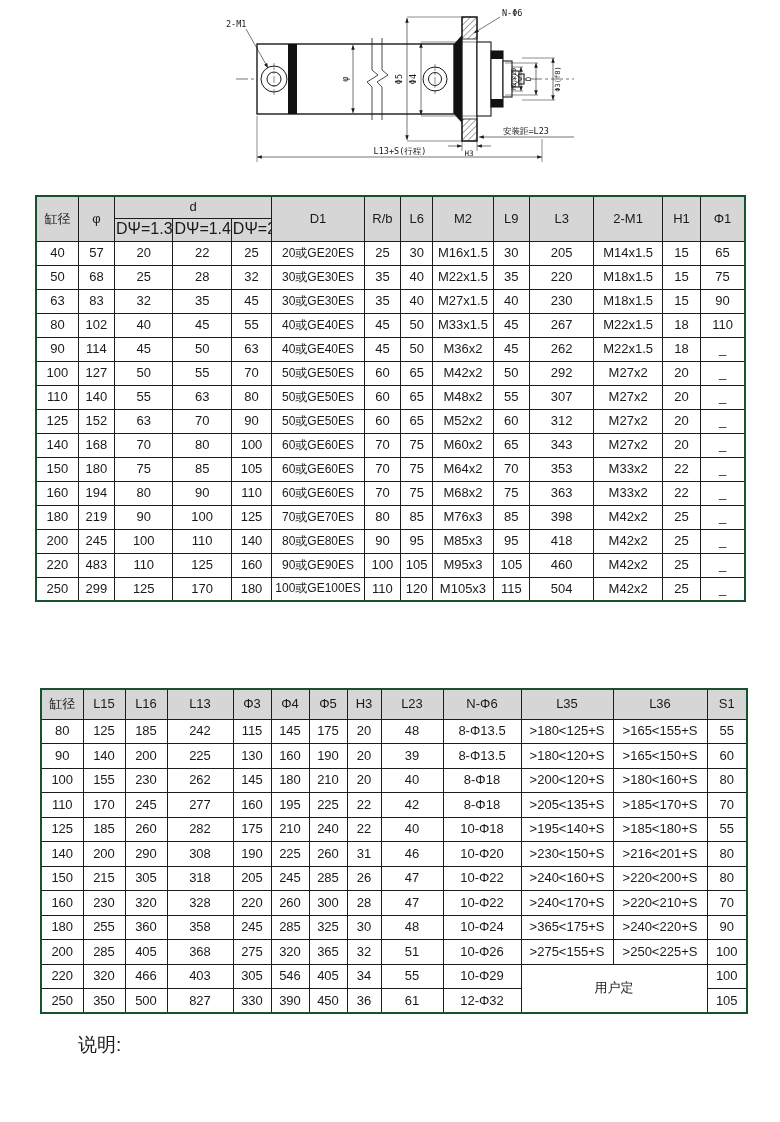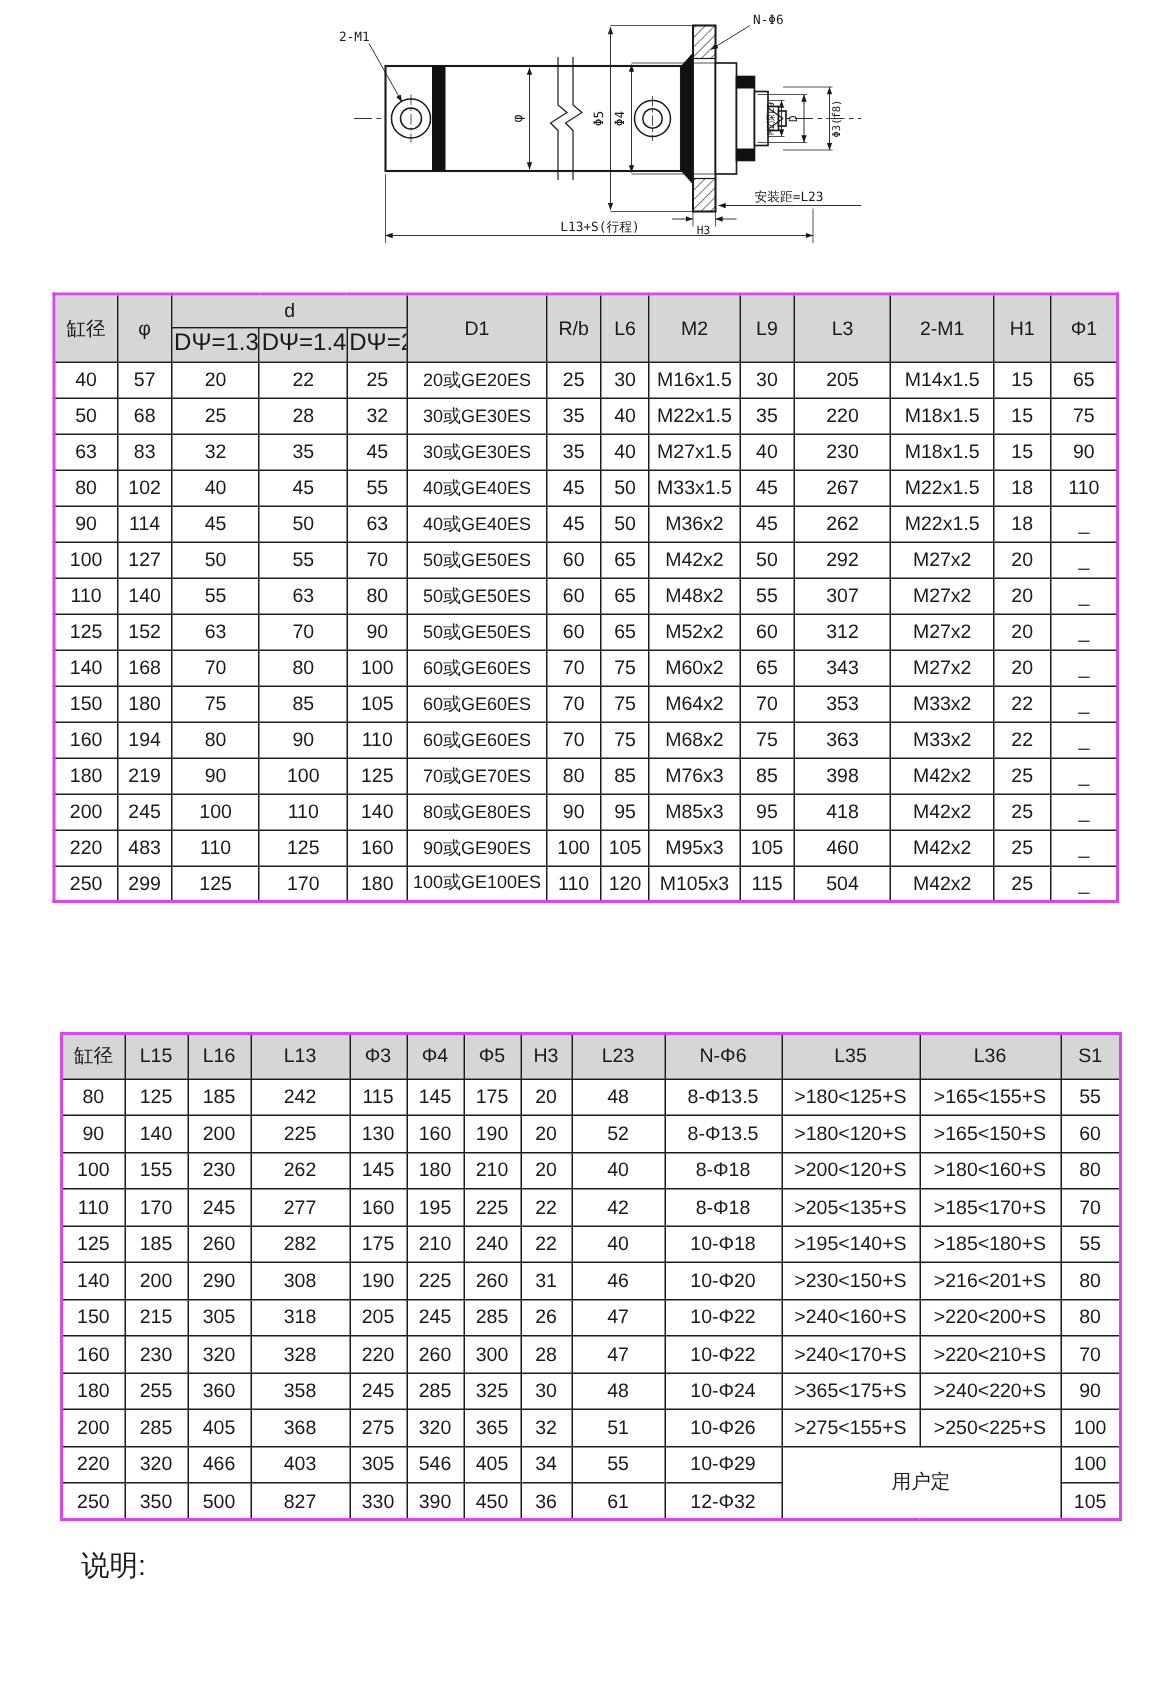--- a/index.html
+++ b/index.html
@@ -10,38 +10,38 @@
   }
   
   .drawing{position:absolute;left:222px;top:4px;width:366px;height:172px;}
   .drawing svg{display:block;}
   .drawing text{font-family:"DejaVu Sans Mono","Liberation Mono",monospace;fill:#1a1a1a;}
 
   
   .tbl-wrap{position:absolute;}
   #t1wrap{left:35px;top:195px;}
   #t2wrap{left:40px;top:688px;}
-  table{border-collapse:collapse;table-layout:fixed;border:2px solid #d946ef;background:#fff;}
+  table{border-collapse:collapse;table-layout:fixed;border:2px solid #14532d;background:#fff;}
   #t1{width:711px;}
   #t2{width:706px;}
   th,td{border:1px solid #1c1c1c;text-align:center;vertical-align:middle;
         padding:0 1px;font-size:13px;line-height:1.05;overflow:hidden;white-space:nowrap;}
   thead th{background:#d6d6d6;font-weight:normal;font-size:13px;}
   thead th.sub{font-size:16px;}
   #t1 tbody tr{height:24px;}
   #t1 thead tr.r1{height:22px;}
   #t1 thead tr.r2{height:23px;}
   #t2 thead tr{height:30px;}
   #t2 tbody tr{height:24.5px;}
   td.cn{font-size:12px;}
   td.merged{font-size:13px;}
 
   
   .notes{position:absolute;left:54px;top:1031px;font-size:19px;line-height:27px;color:#1a1a1a;}
-  .notes div{white-space:nowrap;}
+  .notes div{white-space:nowrap;margin-left:24px;}
 </style>
 </head>
 <body>
 
 <div class="drawing">
 <svg viewBox="0 0 366 172" width="366" height="172" xmlns="http://www.w3.org/2000/svg">
   <defs>
     <marker id="ae" markerWidth="9" markerHeight="8" refX="8" refY="3" orient="auto">
       <path d="M0,0 L8,3 L0,6 z" fill="#1a1a1a"></path>
     </marker>
@@ -475,21 +475,21 @@
         </tr>
         <tr>
           <td>90</td>
           <td>140</td>
           <td>200</td>
           <td>225</td>
           <td>130</td>
           <td>160</td>
           <td>190</td>
           <td>20</td>
-          <td>52</td>
+          <td>39</td>
           <td>8-Φ13.5</td>
           <td>&gt;180&lt;120+S</td>
           <td>&gt;165&lt;150+S</td>
           <td>60</td>
         </tr>
         <tr>
           <td>100</td>
           <td>155</td>
           <td>230</td>
           <td>262</td>

